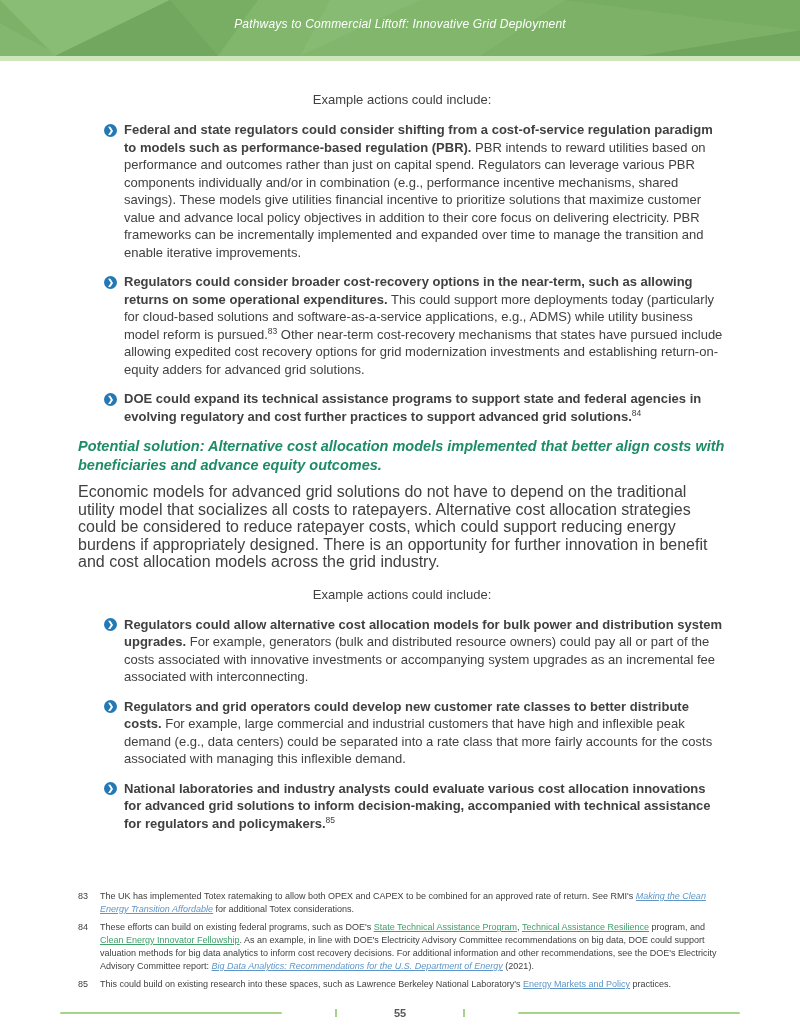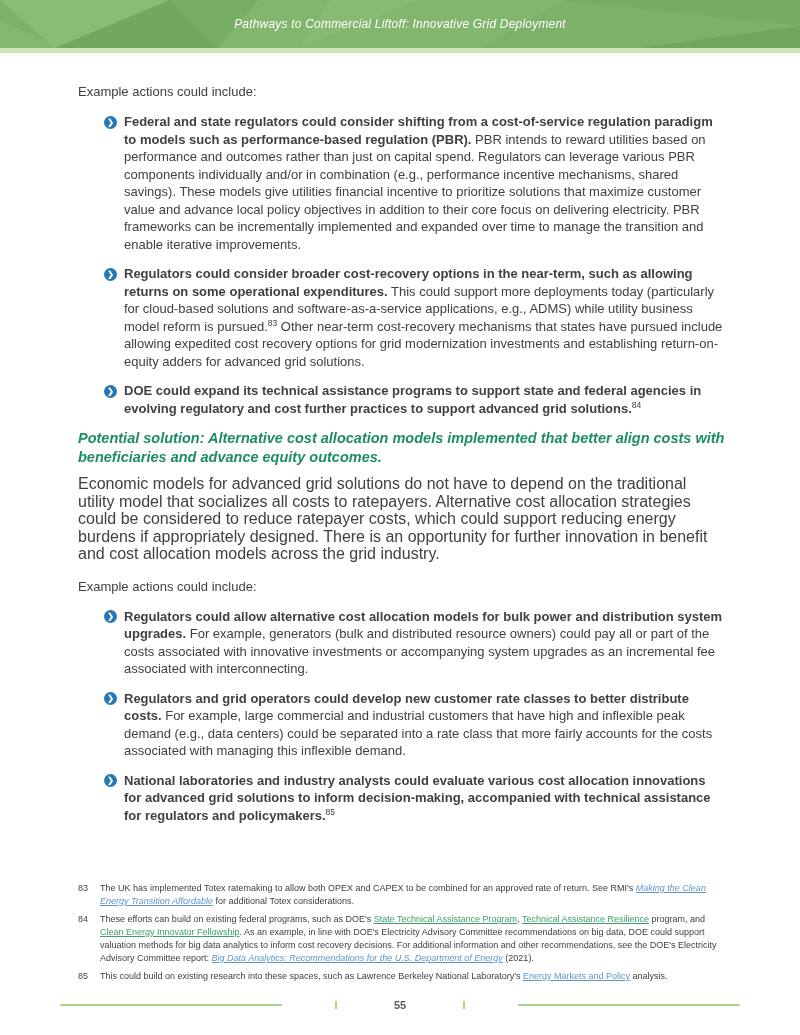--- a/index.html
+++ b/index.html
@@ -3,28 +3,28 @@
 <meta charset="utf-8">
 <style>
   * { margin:0; padding:0; box-sizing:border-box; }
   html,body { width:800px; height:1035px; background:#ffffff; overflow:hidden;
               font-family:"Liberation Sans", sans-serif; }
   :root{
     --banner-base:#7db168; --banner-light:#93c47d; --banner-dark:#689e55;
     --strip:#cfe5ba; --green:#1e8c66; --blue:#2478b4; --text:#414042;
     --link-green:#3fa06a; --link-blue:#5e96c8; --footer-line:#a6d289; --page-num:#58595b;
   }
-  .banner{ position:relative; height:48px; background:var(--banner-base); overflow:hidden; }
+  .banner{ position:relative; height:56px; background:var(--banner-base); overflow:hidden; }
   .banner svg{ position:absolute; left:0; top:0; width:100%; height:100%; }
   .banner-title{ position:relative; z-index:2; text-align:center; line-height:48px;
     color:#fff; font-style:italic; font-size:12px; letter-spacing:.2px; }
   .strip{ height:5px; background:var(--strip); }
 
   main{ padding:0 74px 0 78px; }
-  .intro{ margin-top:30px; font-size:13px; line-height:17px; color:var(--text); }
+  .intro{ margin-top:30px; font-size:13px; line-height:17px; color:var(--text);text-align:center; }
   .intro.second{ margin-top:15px; }
   .blist{ margin-top:13px; }
   .bullet{ display:flex; margin-bottom:12px; margin-left:26px; }
   .bicon{ flex:0 0 13px; height:13px; border-radius:50%; background:var(--blue);
     color:#fff; font-size:8px; line-height:13px; text-align:center; font-weight:bold;
     margin-top:2.5px; margin-right:7px; }
   .btext{ font-size:13px; line-height:17.5px; color:var(--text); max-width:605px; }
   .btext b{ font-weight:700; }
   sup{ font-size:8.5px; vertical-align:super; line-height:0; font-weight:400; }
 
@@ -109,21 +109,21 @@
     <div class="fn">
       <span class="fn-num">83</span>
       <p class="fn-text"><span>The UK has implemented Totex ratemaking to allow both OPEX and CAPEX to be combined for an approved rate of return. See RMI's </span><a class="lnk blue it">Making the Clean Energy Transition Affordable</a><span> for additional Totex considerations.</span></p>
     </div>
     <div class="fn">
       <span class="fn-num">84</span>
       <p class="fn-text"><span>These efforts can build on existing federal programs, such as DOE's </span><a class="lnk green">State Technical Assistance Program</a><span>, </span><a class="lnk green">Technical Assistance Resilience</a><span> program, and </span><a class="lnk green">Clean Energy Innovator Fellowship</a><span>. As an example, in line with DOE's Electricity Advisory Committee recommendations on big data, DOE could support valuation methods for big data analytics to inform cost recovery decisions. For additional information and other recommendations, see the DOE's Electricity Advisory Committee report: </span><a class="lnk blue it">Big Data Analytics: Recommendations for the U.S. Department of Energy</a><span> (2021).</span></p>
     </div>
     <div class="fn">
       <span class="fn-num">85</span>
-      <p class="fn-text"><span>This could build on existing research into these spaces, such as Lawrence Berkeley National Laboratory's </span><a class="lnk blue">Energy Markets and Policy</a><span> analysis.</span></p>
+      <p class="fn-text"><span>This could build on existing research into these spaces, such as Lawrence Berkeley National Laboratory's </span><a class="lnk blue">Energy Markets and Policy</a><span> practices.</span></p>
     </div>
   </section>
 
 </main>
 
 <footer>
   <div class="fline"></div>
   <div class="ftick"></div>
   <div class="fnum">55</div>
   <div class="ftick"></div>

